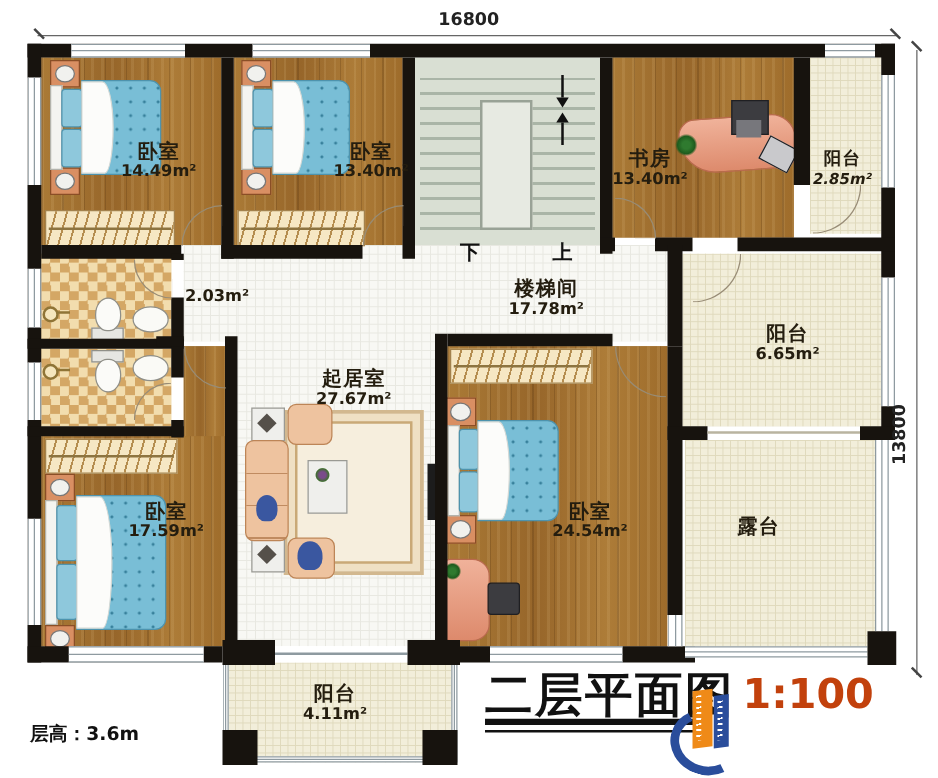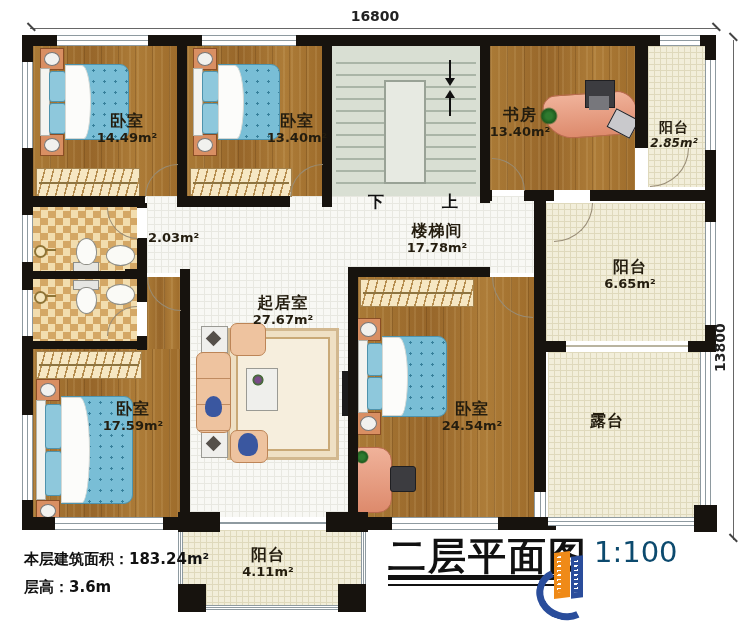--- a/index.html
+++ b/index.html
@@ -71,21 +71,21 @@
   .rlabel.sm .ar{font-size:12px;font-style:italic;}
   .floatlbl{position:absolute;font-weight:700;font-size:13px;color:#241d0f;}
   .stairlbl{position:absolute;font-weight:700;font-size:16px;color:#111;}
   
   .dimline{position:absolute;background:#666;}
   .dimtext{position:absolute;font-size:14px;font-weight:700;color:#222;}
   .tick{position:absolute;width:11px;height:1.5px;background:#444;transform:rotate(45deg);}
   
   .title-cn{position:absolute;font-size:38px;font-weight:700;color:#111;letter-spacing:2px;white-space:nowrap;}
   .title-rule{position:absolute;background:#111;}
-  .scale-txt{position:absolute;font-size:29px;font-weight:400;color:#0c4a6e;}
+  .scale-txt{position:absolute;font-size:33px;font-weight:700;color:#c2410c;}
   .brand-cn{position:absolute;font-size:29px;font-weight:800;color:#2a2520;letter-spacing:2px;white-space:nowrap;}
   .brand-url{position:absolute;font-size:13px;font-weight:700;color:#3a3a3a;letter-spacing:1.5px;white-space:nowrap;}
   .info-line{position:absolute;font-size:15px;font-weight:600;color:#111;white-space:nowrap;}
   
   .lswoosh{position:absolute;width:44px;height:38px;border:7px solid transparent;
     border-bottom-color:#2a4d9b;border-left-color:#2a4d9b;border-radius:50%;transform:rotate(18deg);}
   .ltower-o{position:absolute;background:#ef8a18;transform:skewY(-7deg);}
   .ltower-b{position:absolute;background:#2a4d9b;transform:skewY(-7deg);}
   .lwin{position:absolute;background-image:repeating-linear-gradient(0deg,transparent 0 3px,#fff 3px 4.5px);}
   .tri{position:absolute;width:0;height:0;}
@@ -256,21 +256,21 @@
   <div class="arc bl" style="left:492px;top:277px;width:40px;height:40px;"></div>
 
   <div class="rlabel" style="left:77px;top:112px;width:100px;">
     <span class="nm">卧室</span>
     <span class="ar">14.49m²</span>
   </div>
   <div class="rlabel" style="left:247px;top:112px;width:100px;">
     <span class="nm">卧室</span>
     <span class="ar">13.40m²</span>
   </div>
-  <div class="rlabel" style="left:468px;top:106px;width:104px;">
+  <div class="rlabel" style="left:468px;top:118px;width:104px;">
     <span class="nm">书房</span>
     <span class="ar">13.40m²</span>
   </div>
   <div class="rlabel sm" style="left:636px;top:120px;width:76px;">
     <span class="nm">阳台</span>
     <span class="ar">2.85m²</span>
   </div>
   <div class="floatlbl" style="left:148px;top:230px;">2.03m²</div>
   <div class="rlabel" style="left:385px;top:222px;width:104px;">
     <span class="nm">楼梯间</span>
@@ -304,21 +304,20 @@
 
   <div class="dimtext" style="left:330px;top:8px;width:90px;text-align:center;">16800</div>
   <div class="dimline" style="left:30px;top:28px;width:688px;height:1px;"></div>
   <div class="tick" style="left:26px;top:26px;"></div>
   <div class="tick" style="left:711px;top:26px;"></div>
   <div class="dimline" style="left:733px;top:40px;width:1px;height:500px;"></div>
   <div class="dimtext" style="left:712px;top:308px;height:64px;writing-mode:vertical-rl;transform:rotate(180deg);">13800</div>
   <div class="tick" style="left:728px;top:36px;"></div>
   <div class="tick" style="left:728px;top:537px;"></div>
 
-  <div class="info-line" style="left:24px;top:550px;">本层建筑面积：183.24m²</div>
   <div class="info-line" style="left:24px;top:578px;">层高：3.6m</div>
 
   <div class="title-cn" style="left:388px;top:531px;">二层平面图</div>
   <div class="title-rule" style="left:388px;top:575px;width:180px;height:5px;"></div>
   <div class="title-rule" style="left:388px;top:584px;width:180px;height:2px;"></div>
   <div class="scale-txt" style="left:594px;top:535px;">1:100</div>
 
   <div class="abs" style="left:536px;top:548px;width:56px;height:64px;">
     <div class="lswoosh" style="left:0px;top:20px;"></div>
     <div class="ltower-o" style="left:18px;top:4px;width:16px;height:46px;">

